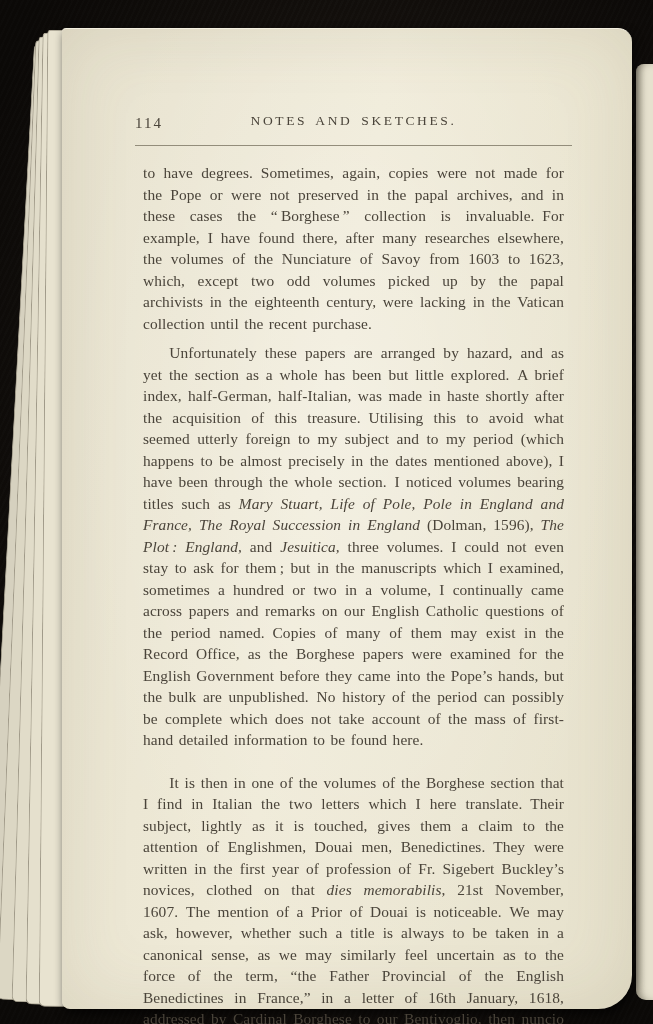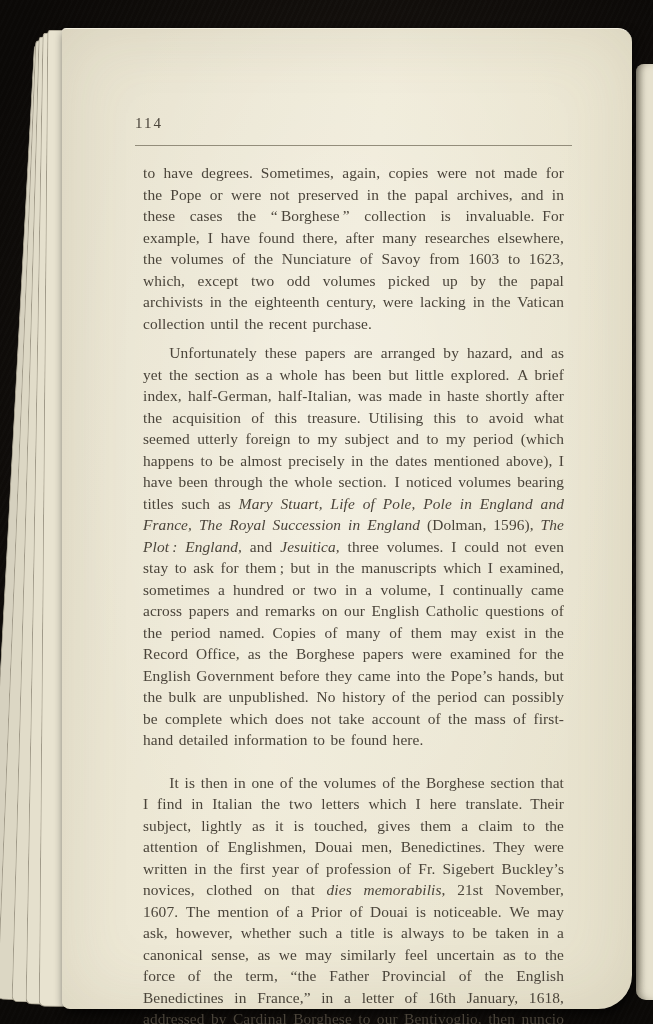--- a/index.html
+++ b/index.html
@@ -67,20 +67,21 @@
   <div class="sheet s4"></div>
   <div class="sheet s5"></div>
 
   <div id="next-page"></div>
 
   <div id="page">
     <div id="content">
 
       <div class="running-header">
         <span class="page-number">114</span>
+        <div class="running-title">NOTES AND SKETCHES.</div>
       </div>
       <hr class="header-rule">
 
       <div class="body-text">
         <p><span>to have degrees. Sometimes, again, copies were not made for the Pope or were not preserved in the papal archives, and in these cases the “ Borghese ” collection is invaluable. For example, I have found there, after many researches elsewhere, the volumes of the Nunciature of Savoy from 1603 to 1623, which, except two odd volumes picked up by the papal archivists in the eighteenth century, were lacking in the Vatican collection until the recent purchase.</span></p>
         <p class="indented"><span>Unfortunately these papers are arranged by hazard, and as yet the section as a whole has been but little explored. A brief index, half-German, half-Italian, was made in haste shortly after the acquisition of this treasure. Utilising this to avoid what seemed utterly foreign to my subject and to my period (which happens to be almost precisely in the dates mentioned above), I have been through the whole section. I noticed volumes bearing titles such as </span><i>Mary Stuart, Life of Pole, Pole in England and France, The Royal Succession in England</i><span> (Dolman, 1596), </span><i>The Plot : England,</i><span> and </span><i>Jesuitica,</i><span> three volumes. I could not even stay to ask for them ; but in the manuscripts which I examined, sometimes a hundred or two in a volume, I continually came across papers and remarks on our English Catholic questions of the period named. Copies of many of them may exist in the Record Office, as the Borghese papers were examined for the English Government before they came into the Pope’s hands, but the bulk are unpublished. No history of the period can possibly be complete which does not take account of the mass of first-hand detailed information to be found here.</span></p>
         <p class="indented space-before"><span>It is then in one of the volumes of the Borghese section that I find in Italian the two letters which I here translate. Their subject, lightly as it is touched, gives them a claim to the attention of Englishmen, Douai men, Benedictines. They were written in the first year of profession of Fr. Sigebert Buckley’s novices, clothed on that </span><i>dies memorabilis</i><span>, 21st November, 1607. The mention of a Prior of Douai is noticeable. We may ask, however, whether such a title is always to be taken in a canonical sense, as we may similarly feel uncertain as to the force of the term, “the Father Provincial of the English Benedictines in France,” in a letter of 16th January, 1618, addressed by Cardinal Borghese to our Bentivoglio, then nuncio at Paris, </span><i>à propos</i><span> of a dispensation from six months’ defect of age for</span></p>
       </div>
 
     </div>

